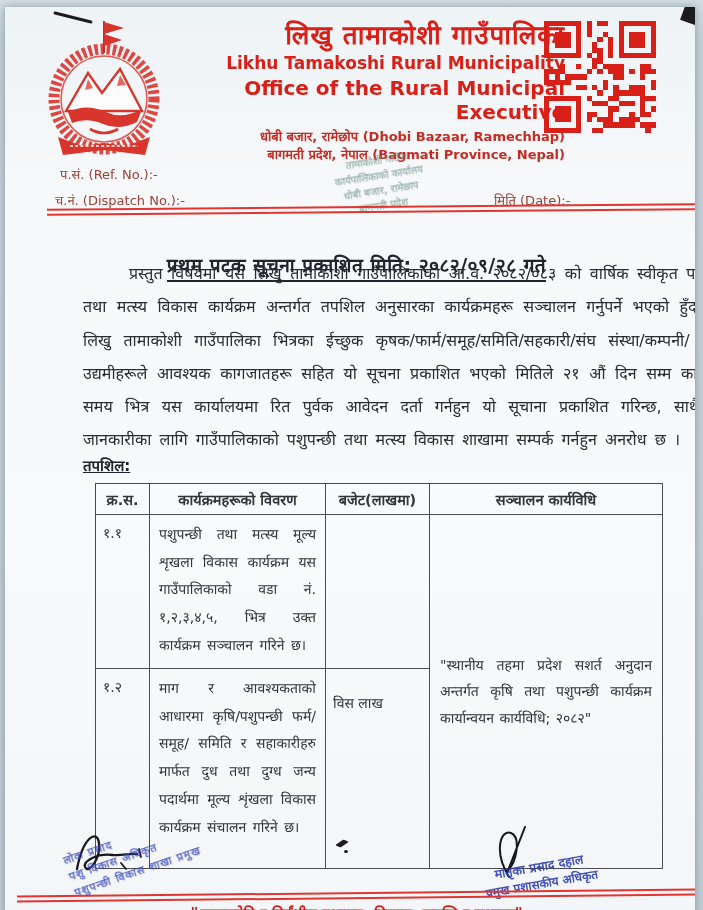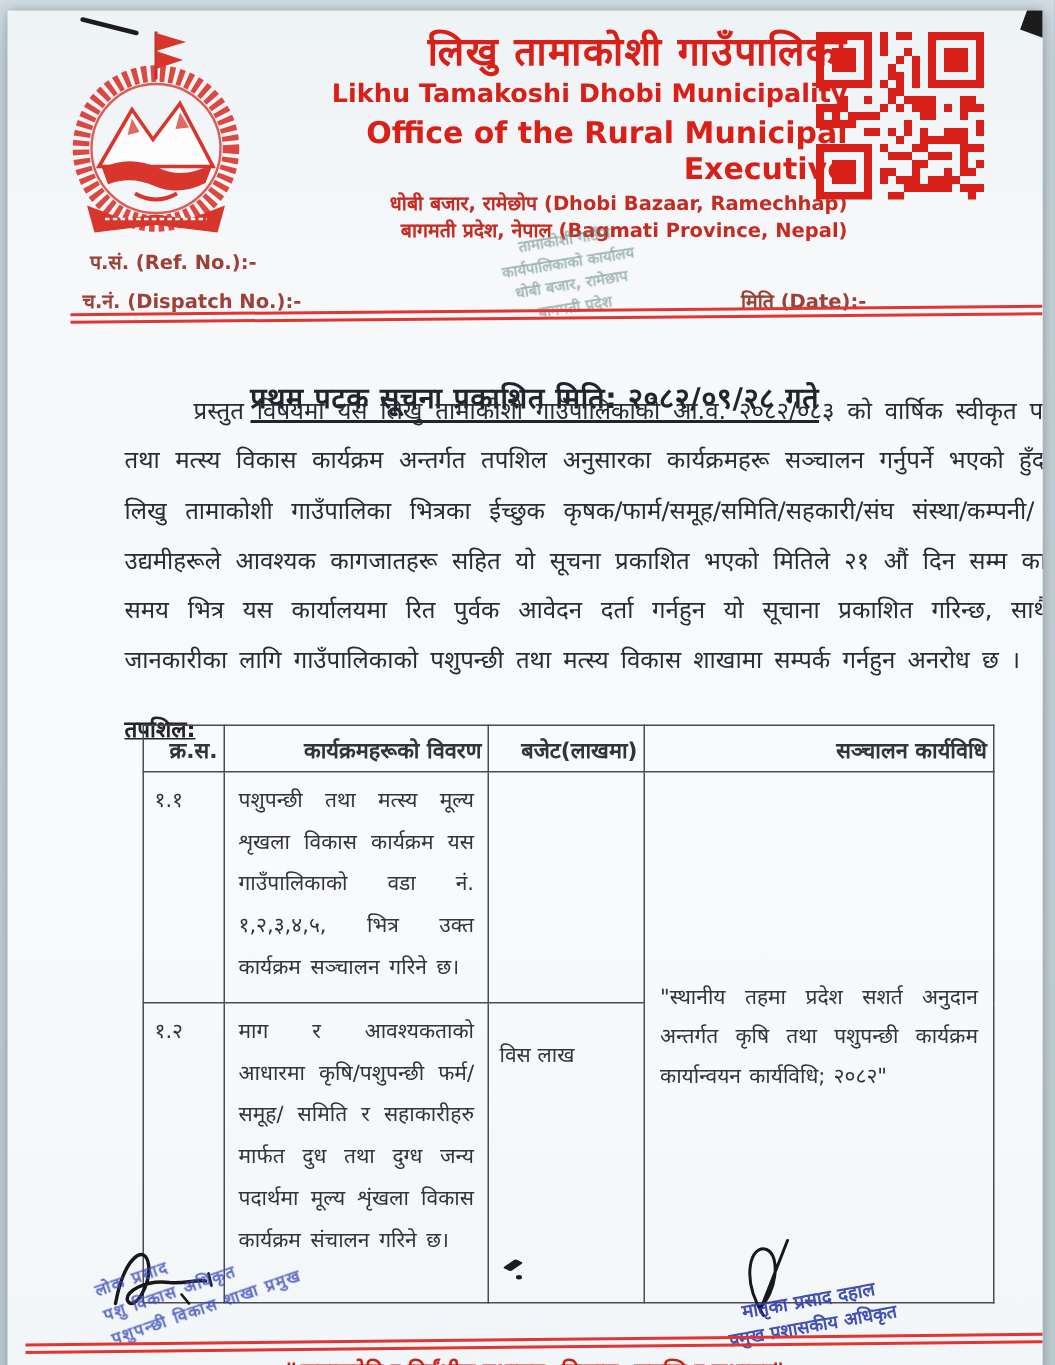--- a/index.html
+++ b/index.html
@@ -32,21 +32,21 @@
   .head-center{position:absolute;left:150px;top:14px;width:410px;text-align:right;color:var(--brand-red);}
   .h-np-1{font-size:26px;font-weight:bold;letter-spacing:1px;line-height:1.15;}
   .h-en-1{font-size:17px;font-weight:bold;margin-top:2px;}
   .h-np-2{font-size:31px;font-weight:bold;letter-spacing:1px;margin-top:2px;line-height:1.1;}
   .h-en-2{font-size:20px;font-weight:bold;margin-top:3px;}
   .h-addr{font-size:13px;font-weight:bold;margin-top:4px;line-height:1.4;color:#c62b22;}
   .qr{position:absolute;left:537px;top:14px;width:116px;height:112px;}
   .qr svg{width:100%;height:100%;}
 
   
-  .meta-label{position:absolute;font-size:13px;font-weight:bold;color:#9c4038;text-align:center;}
+  .meta-label{position:absolute;font-size:13px;font-weight:normal;color:#9c4038;text-align:center;}
   .ref{left:55px;top:158px;}
   .dispatch{left:50px;top:184px;}
   .date{left:489px;top:184px;}
   .double-rule{position:absolute;height:3px;border-top:2px solid var(--rule-red);border-bottom:2px solid var(--rule-red);}
   .rule-top{left:42px;top:199px;width:648px;transform:rotate(-0.5deg);}
   .rule-bottom{left:12px;top:885px;width:690px;transform:rotate(-0.6deg);}
 
   
   .watermark{
     position:absolute;left:290px;top:146px;width:170px;text-align:center;
@@ -58,27 +58,27 @@
   .notice-title{position:absolute;left:0;top:221px;width:703px;text-align:center;}
   .notice-title span{
     display:inline-block;font-size:19px;font-weight:bold;color:#23232b;
     border-bottom:2px solid #23232b;padding-bottom:2px;letter-spacing:.5px;margin-top:24px;
   }
   .body-par{
     position:absolute;left:42px;top:250px;width:648px;
     font-size:16px;color:var(--ink);line-height:2.08;text-align:justify;
     text-indent:46px;word-spacing:3px;margin-left:36px;
   }
-  .details-label{position:absolute;left:78px;top:448px;font-size:15px;font-weight:bold;color:#23232b;text-decoration:underline;margin-top:20px;}
+  .details-label{position:absolute;left:78px;top:448px;font-size:15px;font-weight:bold;color:#23232b;text-decoration:underline;}
 
   
   .tbl-wrap{position:absolute;left:90px;top:476px;width:567px;}
   table{border-collapse:collapse;table-layout:fixed;width:567px;color:#33333b;}
   td,th{border:1px solid #4c4c50;font-size:14px;vertical-align:top;padding:3px 7px;}
-  th{font-weight:bold;text-align:right;padding:5px 4px;font-size:14.5px;}
+  th{font-weight:bold;text-align:center;padding:5px 4px;font-size:14.5px;}
   .col-sn{width:54px;} .col-desc{width:176px;} .col-bud{width:104px;} .col-proc{width:233px;}
   .cell-sn{text-align:left;padding-top:8px;}
   .cell-desc{text-align:justify;line-height:1.98;padding:6px 9px;word-spacing:2px;}
   .cell-bud{padding-top:24px;}
   .cell-proc{vertical-align:middle;text-align:justify;line-height:1.9;padding:8px 10px;word-spacing:1px;}
   .row-1 td{height:126px;} .row-2 td{height:172px;}
 
   
   .sig-left-svg{position:absolute;left:58px;top:816px;width:130px;height:62px;}
   .stamp-left{
@@ -125,21 +125,21 @@
       <path d="M50,60 l5,9 l-8,2 Z M82,56 l6,10 l-9,1 Z" fill="#d8352c" opacity="0.75"></path>
       <path d="M30,93 q18,-9 38,0 q16,8 36,-3 l-5,13 q-18,9 -34,2 q-16,-7 -31,-1 Z" fill="#d8352c"></path>
       <path d="M52,110 q14,8 28,0" stroke="#d8352c" stroke-width="2.6" fill="none"></path>
       <path d="M20,118 L44,127 L66,124 L88,127 L112,118 L107,136 L66,131 L25,136 Z" fill="#d8352c"></path>
       <path d="M32,127 h68" stroke="#ffffff" stroke-width="1.6" stroke-dasharray="3 2.2"></path>
     </svg>
   </div>
 
   <div class="head-center">
     <div class="h-np-1">लिखु तामाकोशी गाउँपालिका</div>
-    <div class="h-en-1">Likhu Tamakoshi Dhobi Municipality</div>
+    <div class="h-en-1">Likhu Tamakoshi Rural Municipality</div>
     <div class="h-en-2">Office of the Rural Municipal Executive</div>
     <div class="h-addr">
       <div>धोबी बजार, रामेछोप (Dhobi Bazaar, Ramechhap)</div>
       <div>बागमती प्रदेश, नेपाल (Bagmati Province, Nepal)</div>
     </div>
   </div>
 
   <div class="qr"><svg viewBox="0 0 21 21" shape-rendering="crispEdges">
         <g fill="#d92018">
           <rect x="0" y="0" width="1.02" height="1.02"></rect>

